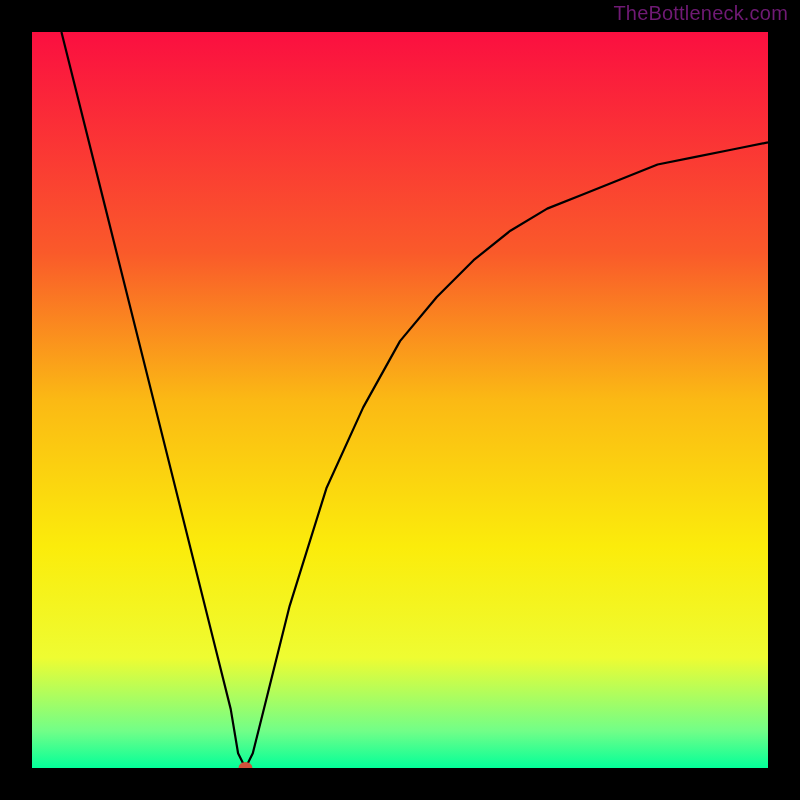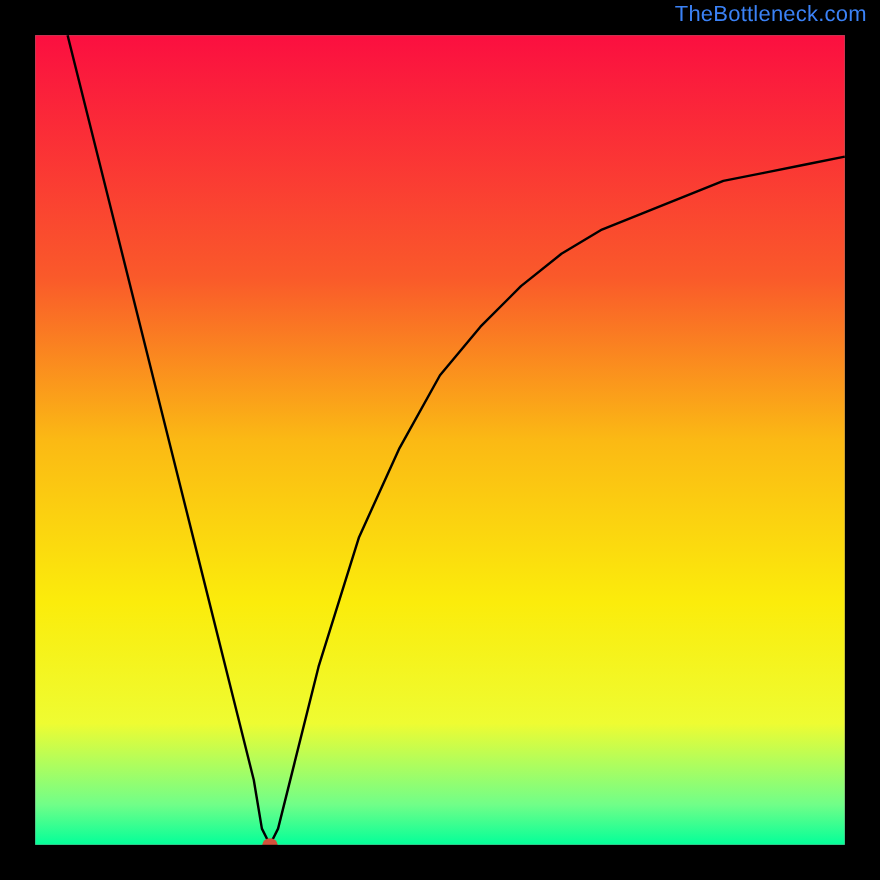--- a/index.html
+++ b/index.html
@@ -10,21 +10,21 @@
   }
   .container {
     width: 800px;
     height: 800px;
     position: relative;
   }
   .watermark {
     position: absolute;
     top: 2px;
     right: 12px;
-    color: #3b82f6;
+    color: #701a75;
     font-size: 20px;
     font-family: Arial, sans-serif;
     letter-spacing: 0.2px;
     z-index: 10;
   }
   svg {
     position: absolute;
     top: 0;
     left: 0;
   }

